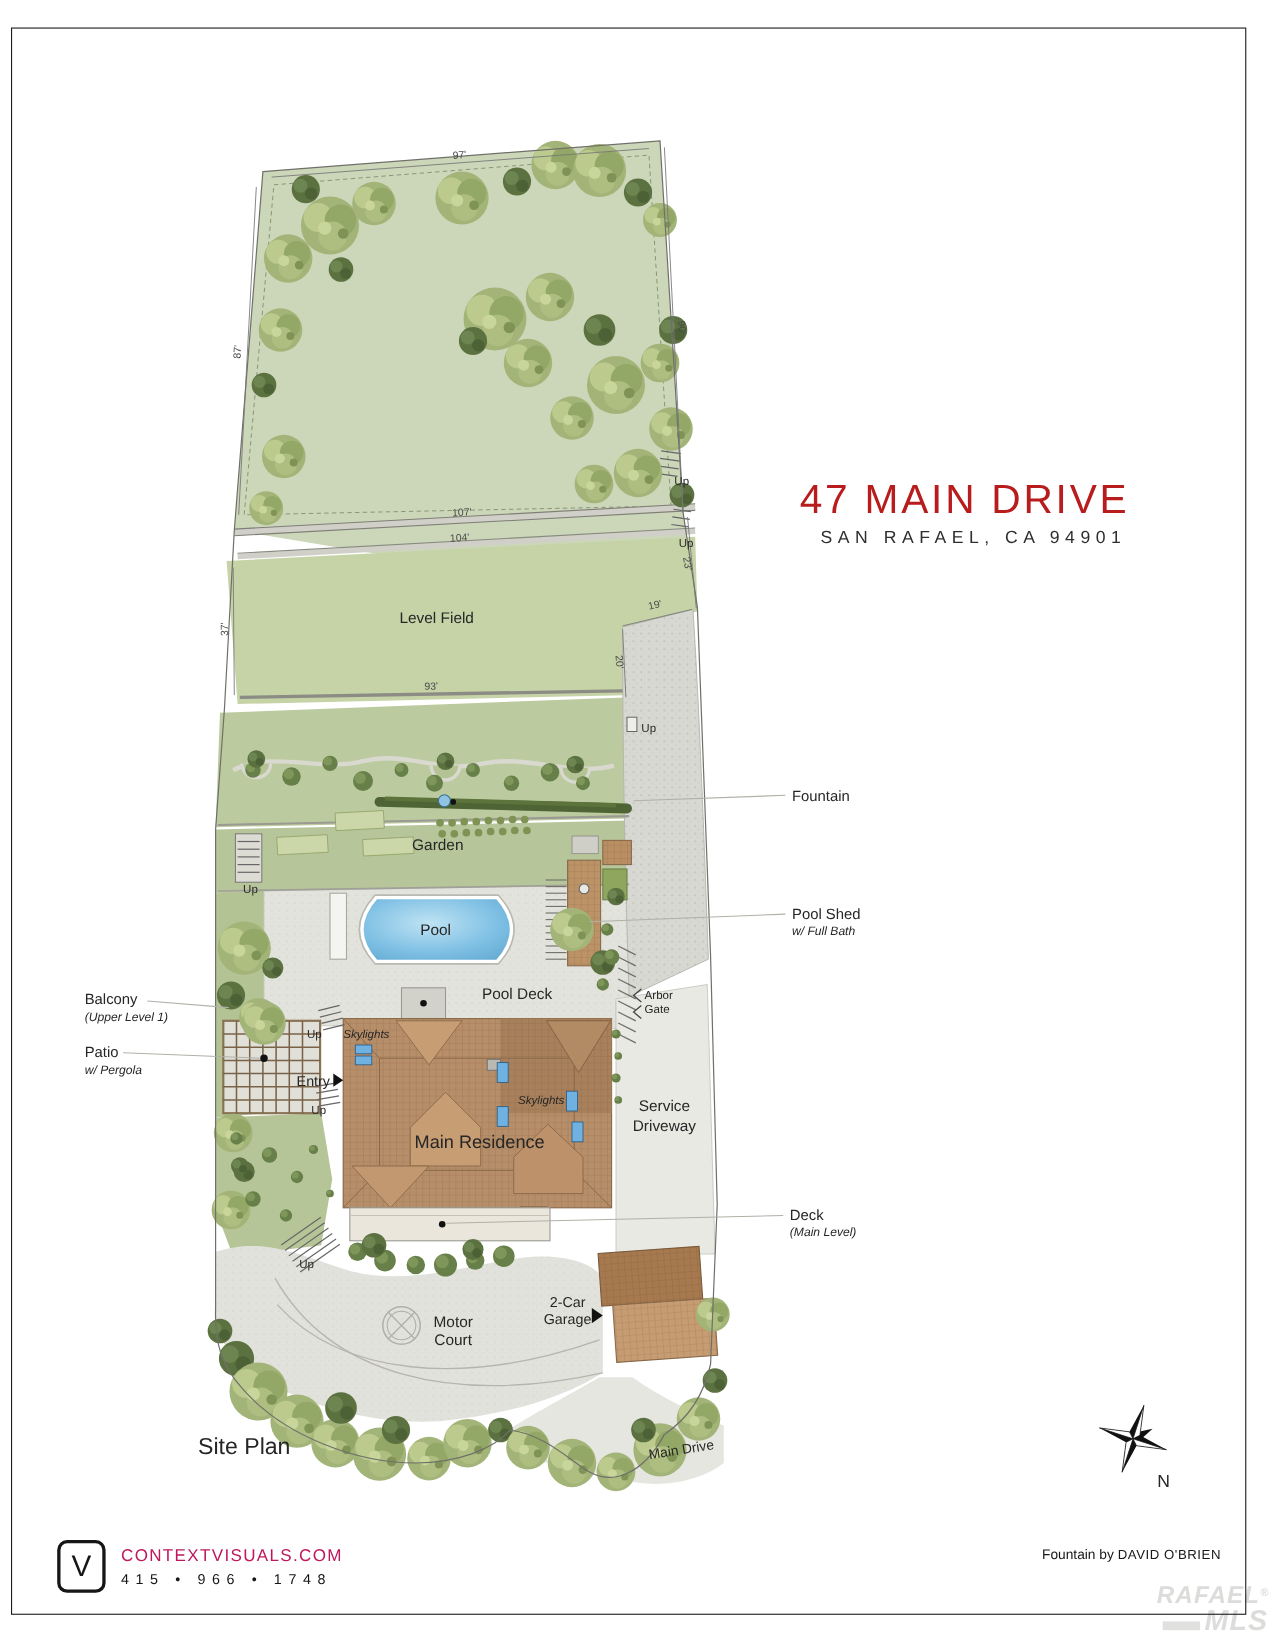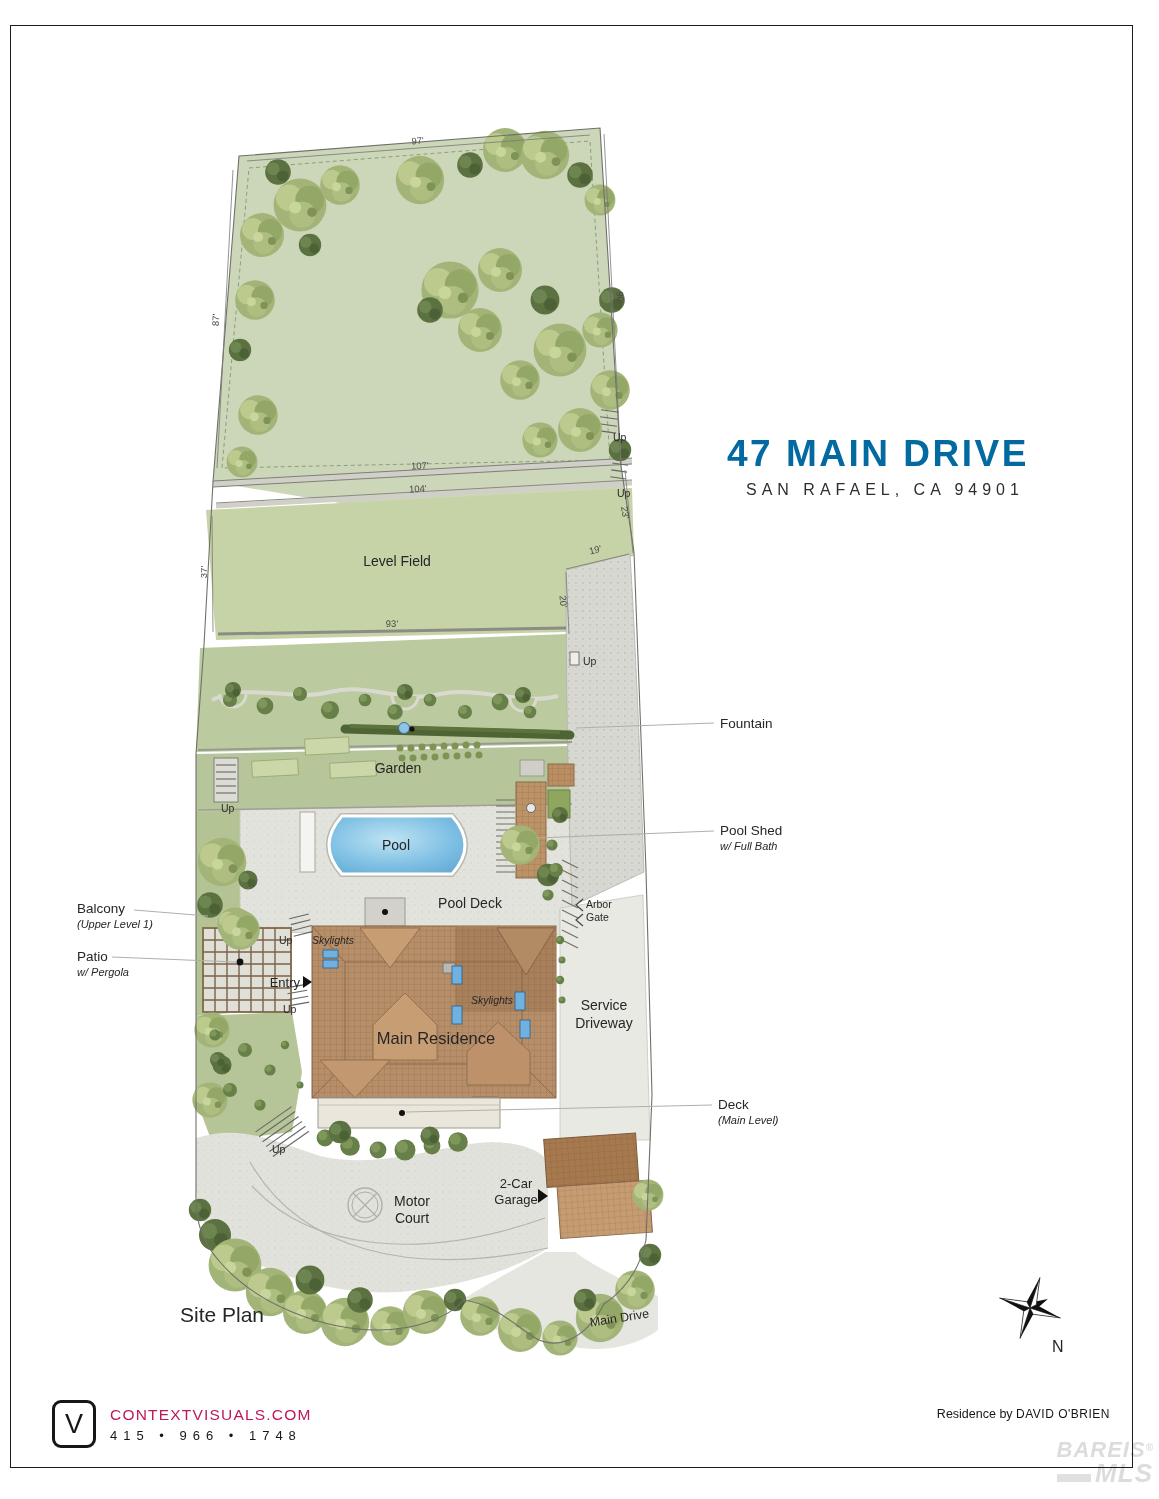--- a/index.html
+++ b/index.html
@@ -3,21 +3,21 @@
 <meta charset="utf-8">
 <style>
   html,body{margin:0;padding:0;background:#ffffff;}
   #page{position:relative;width:1159px;height:1499px;background:#fff;overflow:hidden;
         font-family:"Liberation Sans",sans-serif;color:#222;}
   #planArt{position:absolute;left:0;top:0;}
   .frame{position:absolute;left:10px;top:25px;width:1121px;height:1441px;
          border:1.6px solid #1b1b1b;pointer-events:none;}
   
   .titleBlock{position:absolute;left:727px;top:433px;}
-  .titleBlock h1{margin:0;font-size:37px;font-weight:700;letter-spacing:2.5px;color:#0369a1;white-space:nowrap;}
+  .titleBlock h1{margin:0;font-size:37px;font-weight:400;letter-spacing:2.5px;color:#b91c1c;white-space:nowrap;}
   .titleBlock h2{margin:6px 0 0 19px;font-size:16px;font-weight:400;letter-spacing:5px;color:#2e2e2e;white-space:nowrap;}
   
   .footLeft{position:absolute;left:52px;top:1400px;display:flex;align-items:center;gap:14px;}
   .cvLogo{width:38px;height:42px;border:3.2px solid #161616;border-radius:9px;display:flex;align-items:center;justify-content:center;
           font-size:27px;font-weight:400;color:#161616;}
   .footCompany{font-size:15.5px;letter-spacing:1.2px;color:#be185d;}
   .footPhone{margin-top:4px;font-size:13px;letter-spacing:6px;color:#161616;}
   .footRight{position:absolute;right:49px;top:1404px;text-align:right;color:#161616;}
   .presentedBy{font-size:12.5px;}
   .agentName{font-size:12px;letter-spacing:0.5px;}
@@ -37,21 +37,21 @@
   .up{font-size:10.5px;fill:#2a2a2a;}
   .area{font-size:14px;}
   .ital{font-style:italic;}
 </style>
 </head>
 <body>
 
 <div id="page">
 
   <div class="watermark">
-    <span class="wm1">BAREIS</span><span class="wmReg">®</span><br>
+    <span class="wm1">RAFAEL</span><span class="wmReg">®</span><br>
     <span class="wmBar"></span><span class="wm2">MLS</span>
   </div>
 
   <svg id="planArt" width="1159" height="1499" viewBox="0 0 1159 1499">
     <defs>
       <pattern id="pGrid" width="6" height="6" patternUnits="userSpaceOnUse">
         <path d="M6,0H0V6" fill="none" stroke="rgba(90,55,25,0.20)" stroke-width="1"></path>
       </pattern>
       <pattern id="pSpeck" width="7" height="7" patternUnits="userSpaceOnUse">
         <circle cx="2" cy="2" r="0.9" fill="rgba(120,120,112,0.30)"></circle>
@@ -525,17 +525,17 @@
 
   <div class="footLeft">
     <div class="cvLogo">V</div>
     <div>
       <div class="footCompany">CONTEXTVISUALS.COM</div>
       <div class="footPhone">415 • 966 • 1748</div>
     </div>
   </div>
   <div class="footRight">
     <div>
-      <span class="presentedBy">Residence by </span><span class="agentName">DAVID O'BRIEN</span>
+      <span class="presentedBy">Fountain by </span><span class="agentName">DAVID O'BRIEN</span>
     </div>
   </div>
 
 </div>
 
 </body></html>

